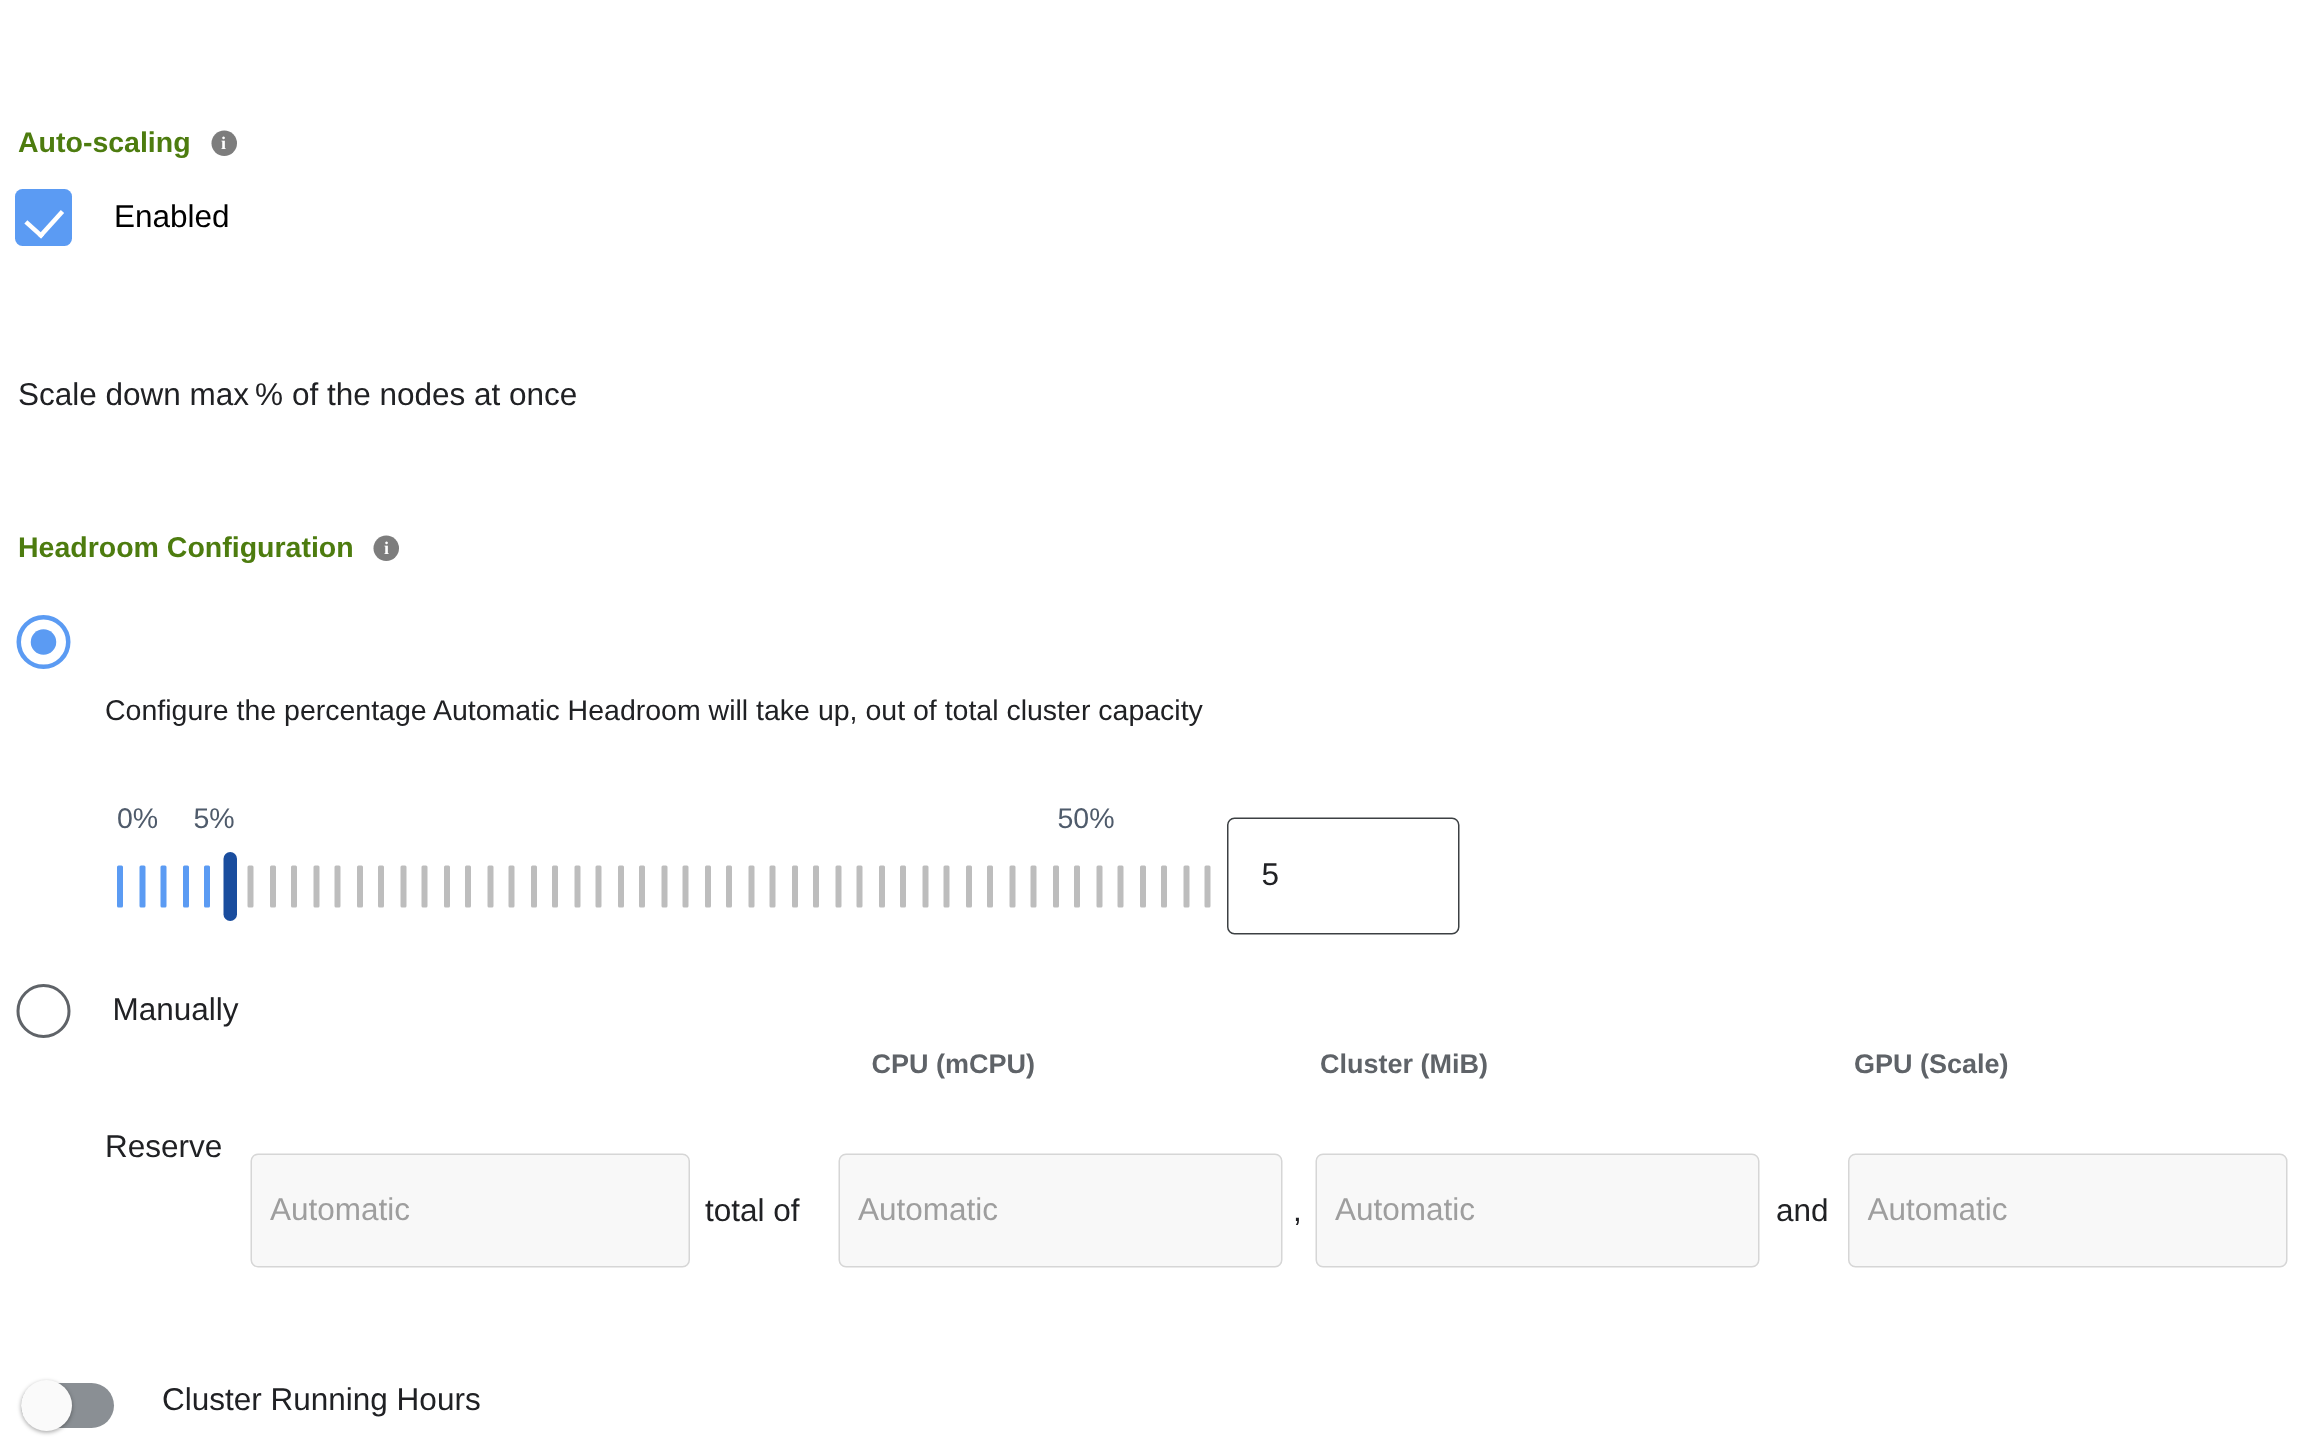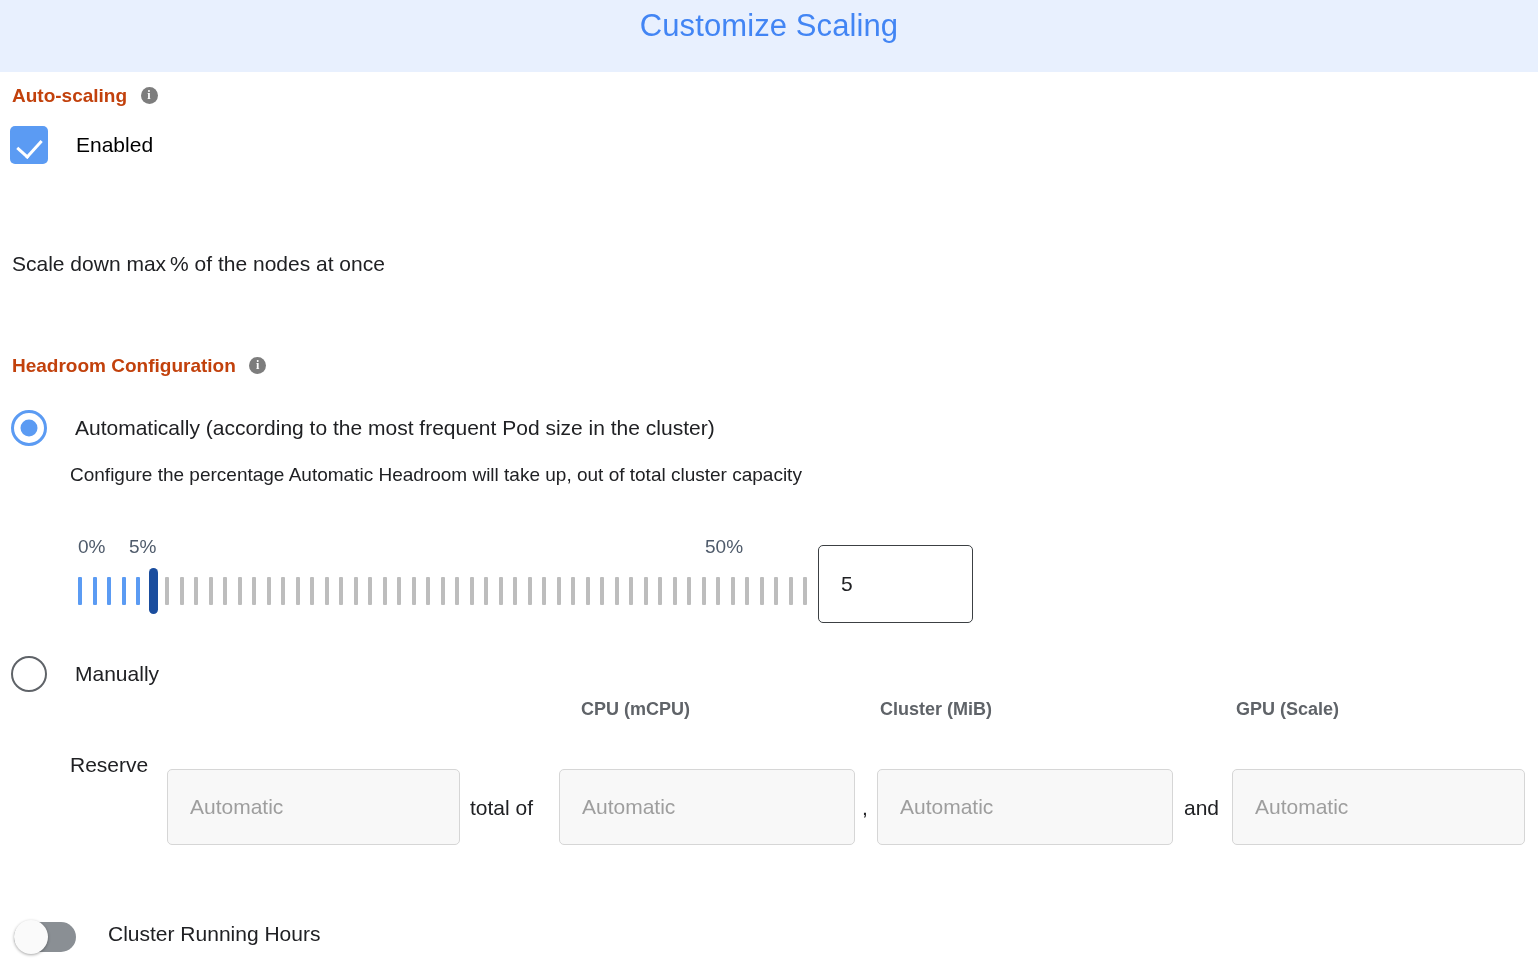--- a/index.html
+++ b/index.html
@@ -33,21 +33,21 @@
     font-size: 31px;
     color: #4285f4;
     font-weight: 400;
     letter-spacing: 0.1px;
   }
 
   
   .section-label {
     font-size: 19px;
     font-weight: bold;
-    color: #c2410c;
+    color: #4d7c0f;
     display: inline-block;
     vertical-align: middle;
   }
   .info-icon {
     display: inline-block;
     width: 17px; height: 17px;
     border-radius: 50%;
     background: #7d7d7d;
     color: #ffffff;
     font-size: 12px;
@@ -269,21 +269,21 @@
   .field {
     position: absolute;
     top: 44px;
     height: 76px;
     background: #f8f8f8;
     border: 1.5px solid #d6d6d6;
     border-radius: 5px;
     font-family: "Liberation Sans", sans-serif;
     font-size: 21px;
     color: #202124;
-    padding-left: 22px;
+    padding-left: 12px;
     outline: none;
   }
   .field::placeholder { color: #9e9e9e; }
   .field.cpu-units { left: 167px; width: 293px; }
   .field.cpu { left: 559px; width: 296px; }
   .field.mem { left: 877px; width: 296px; }
   .field.gpu { left: 1232px; width: 293px; }
 
   .connector {
     position: absolute;
@@ -320,23 +320,20 @@
     margin-left: 32px;
     font-size: 21px;
     color: #202124;
   }
 </style>
 </head>
 <body>
 
 <div class="page">
 
-  <div class="header-band">
-    <div class="header-title">Customize Scaling</div>
-  </div>
 
   <div class="autoscale-head">
     <span class="section-label">Auto-scaling</span>
     <span class="info-icon">i</span>
   </div>
 
   <div class="enabled-row">
     <span class="checkbox"></span>
     <span class="enabled-label">Enabled</span>
   </div>
@@ -346,21 +343,20 @@
     <span class="scaledown-suffix">% of the nodes at once</span>
   </div>
 
   <div class="headroom-head">
     <span class="section-label">Headroom Configuration</span>
     <span class="info-icon">i</span>
   </div>
 
   <div class="radio-row-auto">
     <span class="radio checked"></span>
-    <span class="radio-label">Automatically (according to the most frequent Pod size in the cluster)</span>
   </div>
   <div class="headroom-desc">Configure the percentage Automatic Headroom will take up, out of total cluster capacity</div>
 
   <div class="slider-wrap">
     <div class="slider-scale-labels">
       <span class="tick-label zero">0%</span>
       <span class="tick-label five">5%</span>
       <span class="tick-label fifty">50%</span>
     </div>
     <div class="slider-track" id="slider-track">

